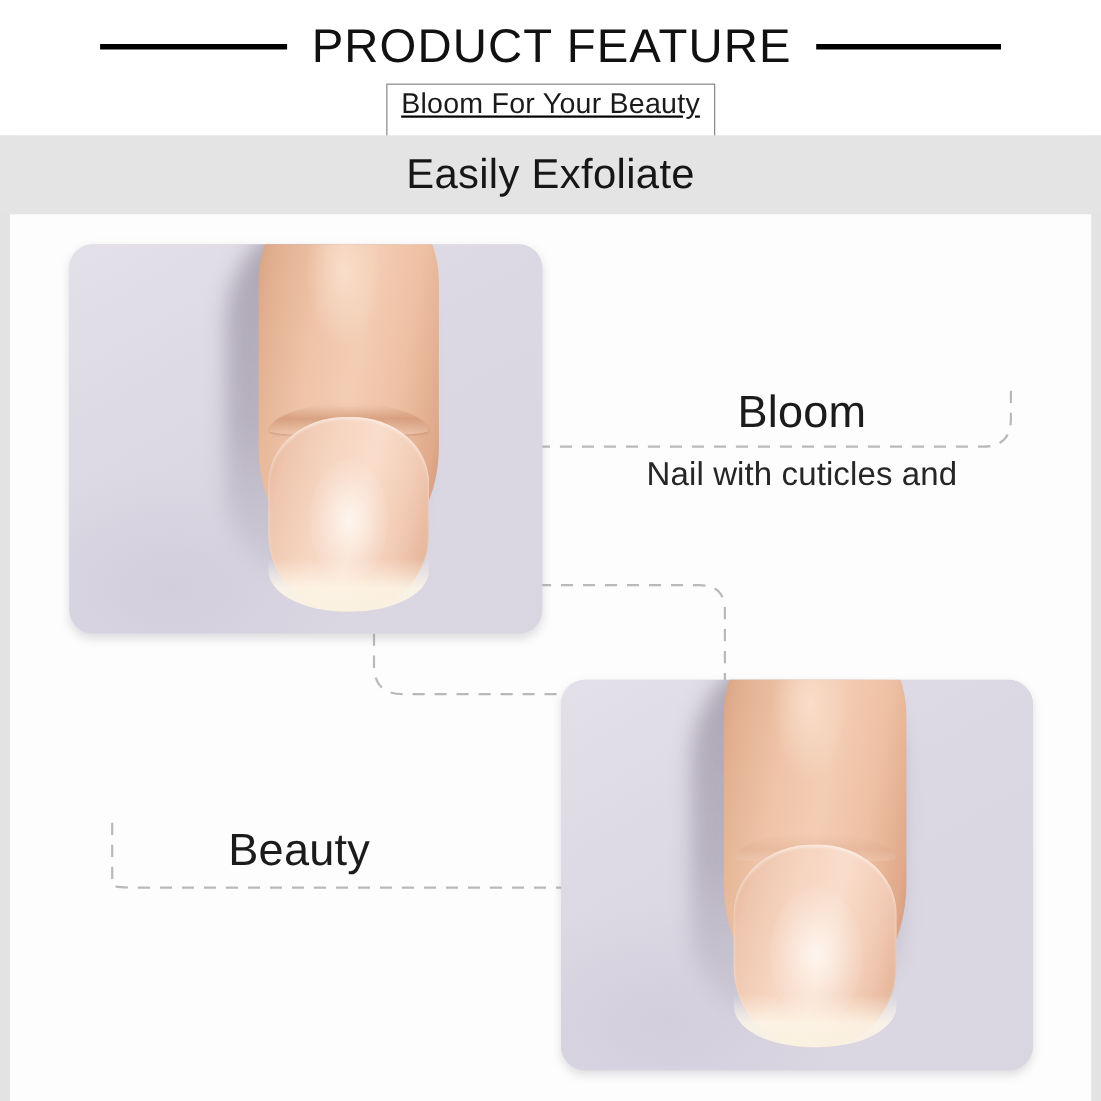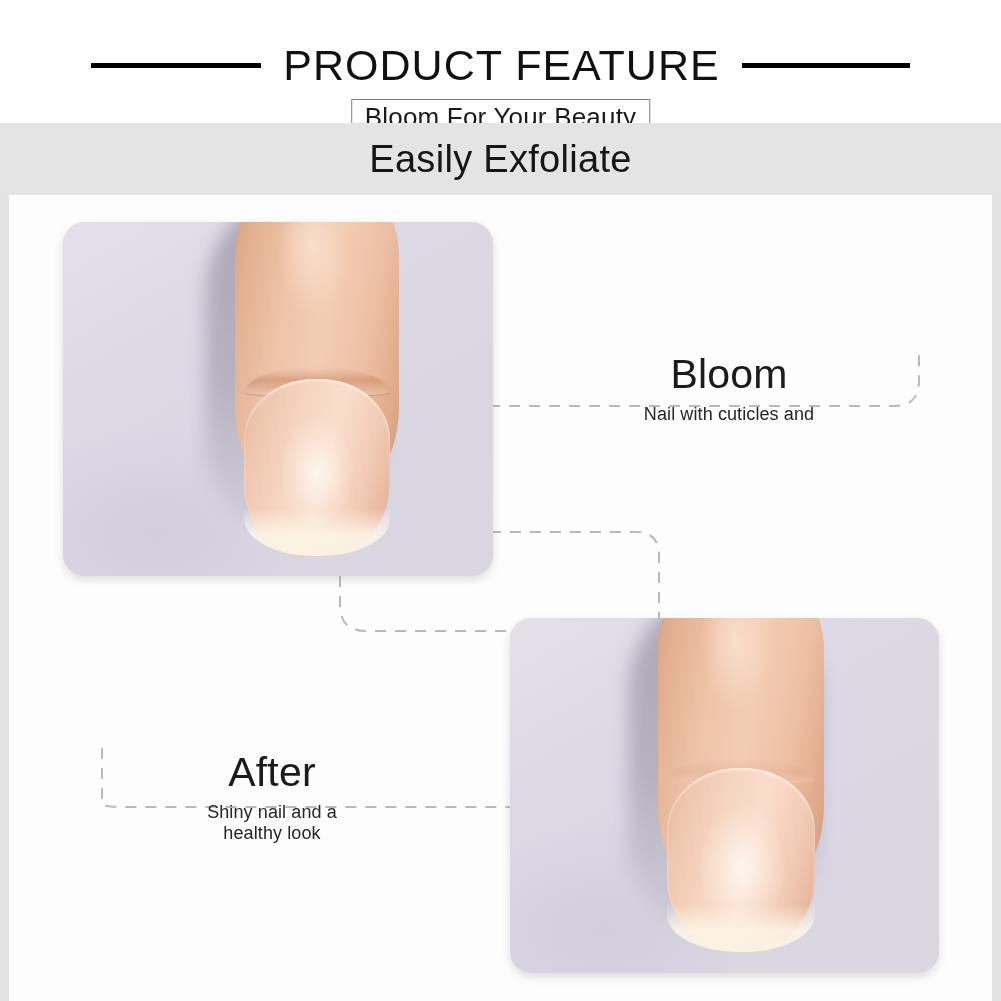--- a/index.html
+++ b/index.html
@@ -28,21 +28,20 @@
   .frame-left  { left: 0; }
   .frame-right { right: 0; }
 
   
   .header {
     position: absolute;
     left: 0; top: 0;
     width: 1001px;
     height: 123px;
     background: #ffffff;
-    margin-top: 23px;
   }
   .title-row {
     position: absolute;
     left: 0; top: 14px;
     width: 1001px;
     height: 56px;
     display: flex;
     align-items: center;
     justify-content: center;
   }
@@ -62,20 +61,21 @@
     font-family: "Liberation Sans", sans-serif;
   }
   .subtitle-box {
     position: absolute;
     left: 50%;
     transform: translateX(-50%);
     top: 76px;
     border: 1.5px solid #7d7d7d;
     padding: 2px 13px 20px 13px;
     background: #ffffff;
+    text-decoration: underline;
   }
   .subtitle-text {
     font-size: 26px;
     color: #1a1a1a;
     white-space: nowrap;
     letter-spacing: 0.2px;
   }
 
   
   .banner {
@@ -216,24 +216,24 @@
   .label-after  { left: 30px;  top: 556px; width: 466px; }
 
   .big-label {
     font-size: 41px;
     color: #1b1b1b;
     line-height: 1.05;
     letter-spacing: 0.2px;
     font-weight: 400;
   }
   .caption {
-    font-size: 18px;
+    font-size: 30px;
     color: #262626;
     line-height: 1.18;
-    margin-top: 8px;
+    margin-top: 18px;
     letter-spacing: 0.1px;
   }
   .caption-line { display: block; }
 </style>
 </head>
 <body>
 
 <div id="page">
 
   <div class="frame-left"></div>
@@ -288,21 +288,17 @@
     </div>
 
     <div class="label-block label-before">
       <div class="big-label">Bloom</div>
       <div class="caption">
         <span class="caption-line">Nail with cuticles and</span>
       </div>
     </div>
 
     <div class="label-block label-after">
-      <div class="big-label">After</div>
-      <div class="caption">
-        <span class="caption-line">Shiny nail and a</span>
-        <span class="caption-line">healthy look</span>
-      </div>
+      <div class="big-label">Beauty</div>
     </div>
 
   </div>
 </div>
 
 </body></html>

